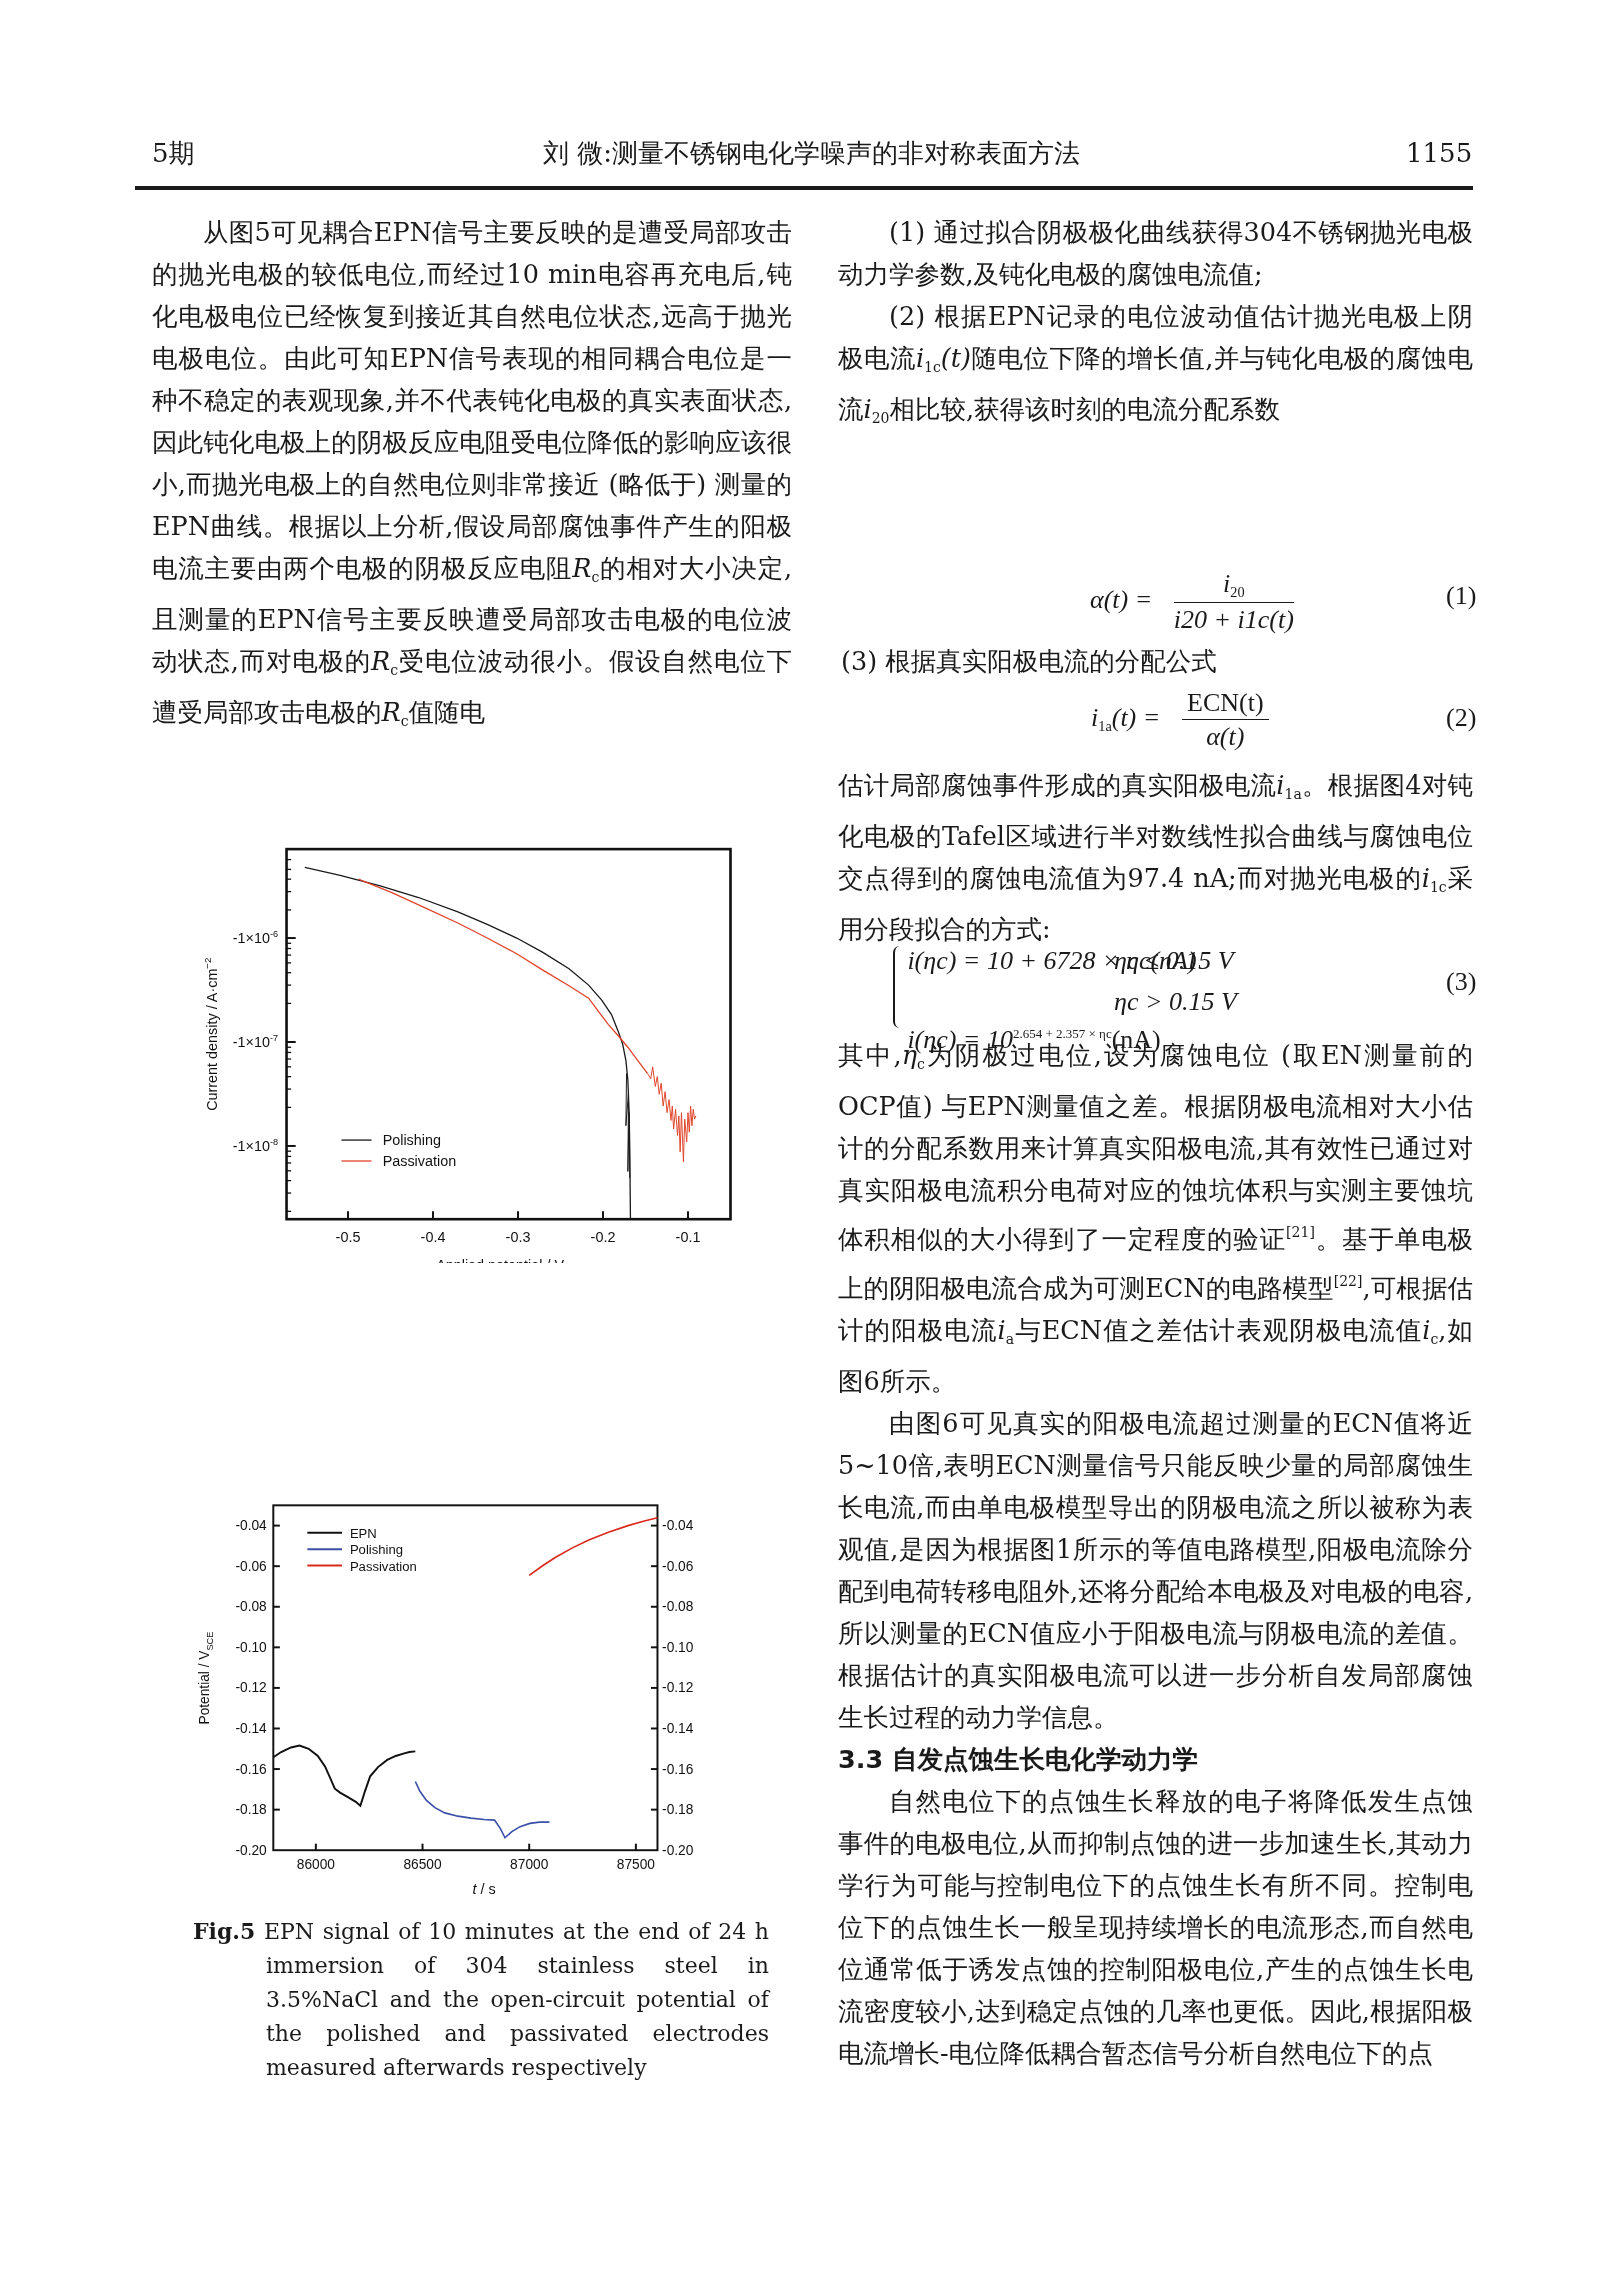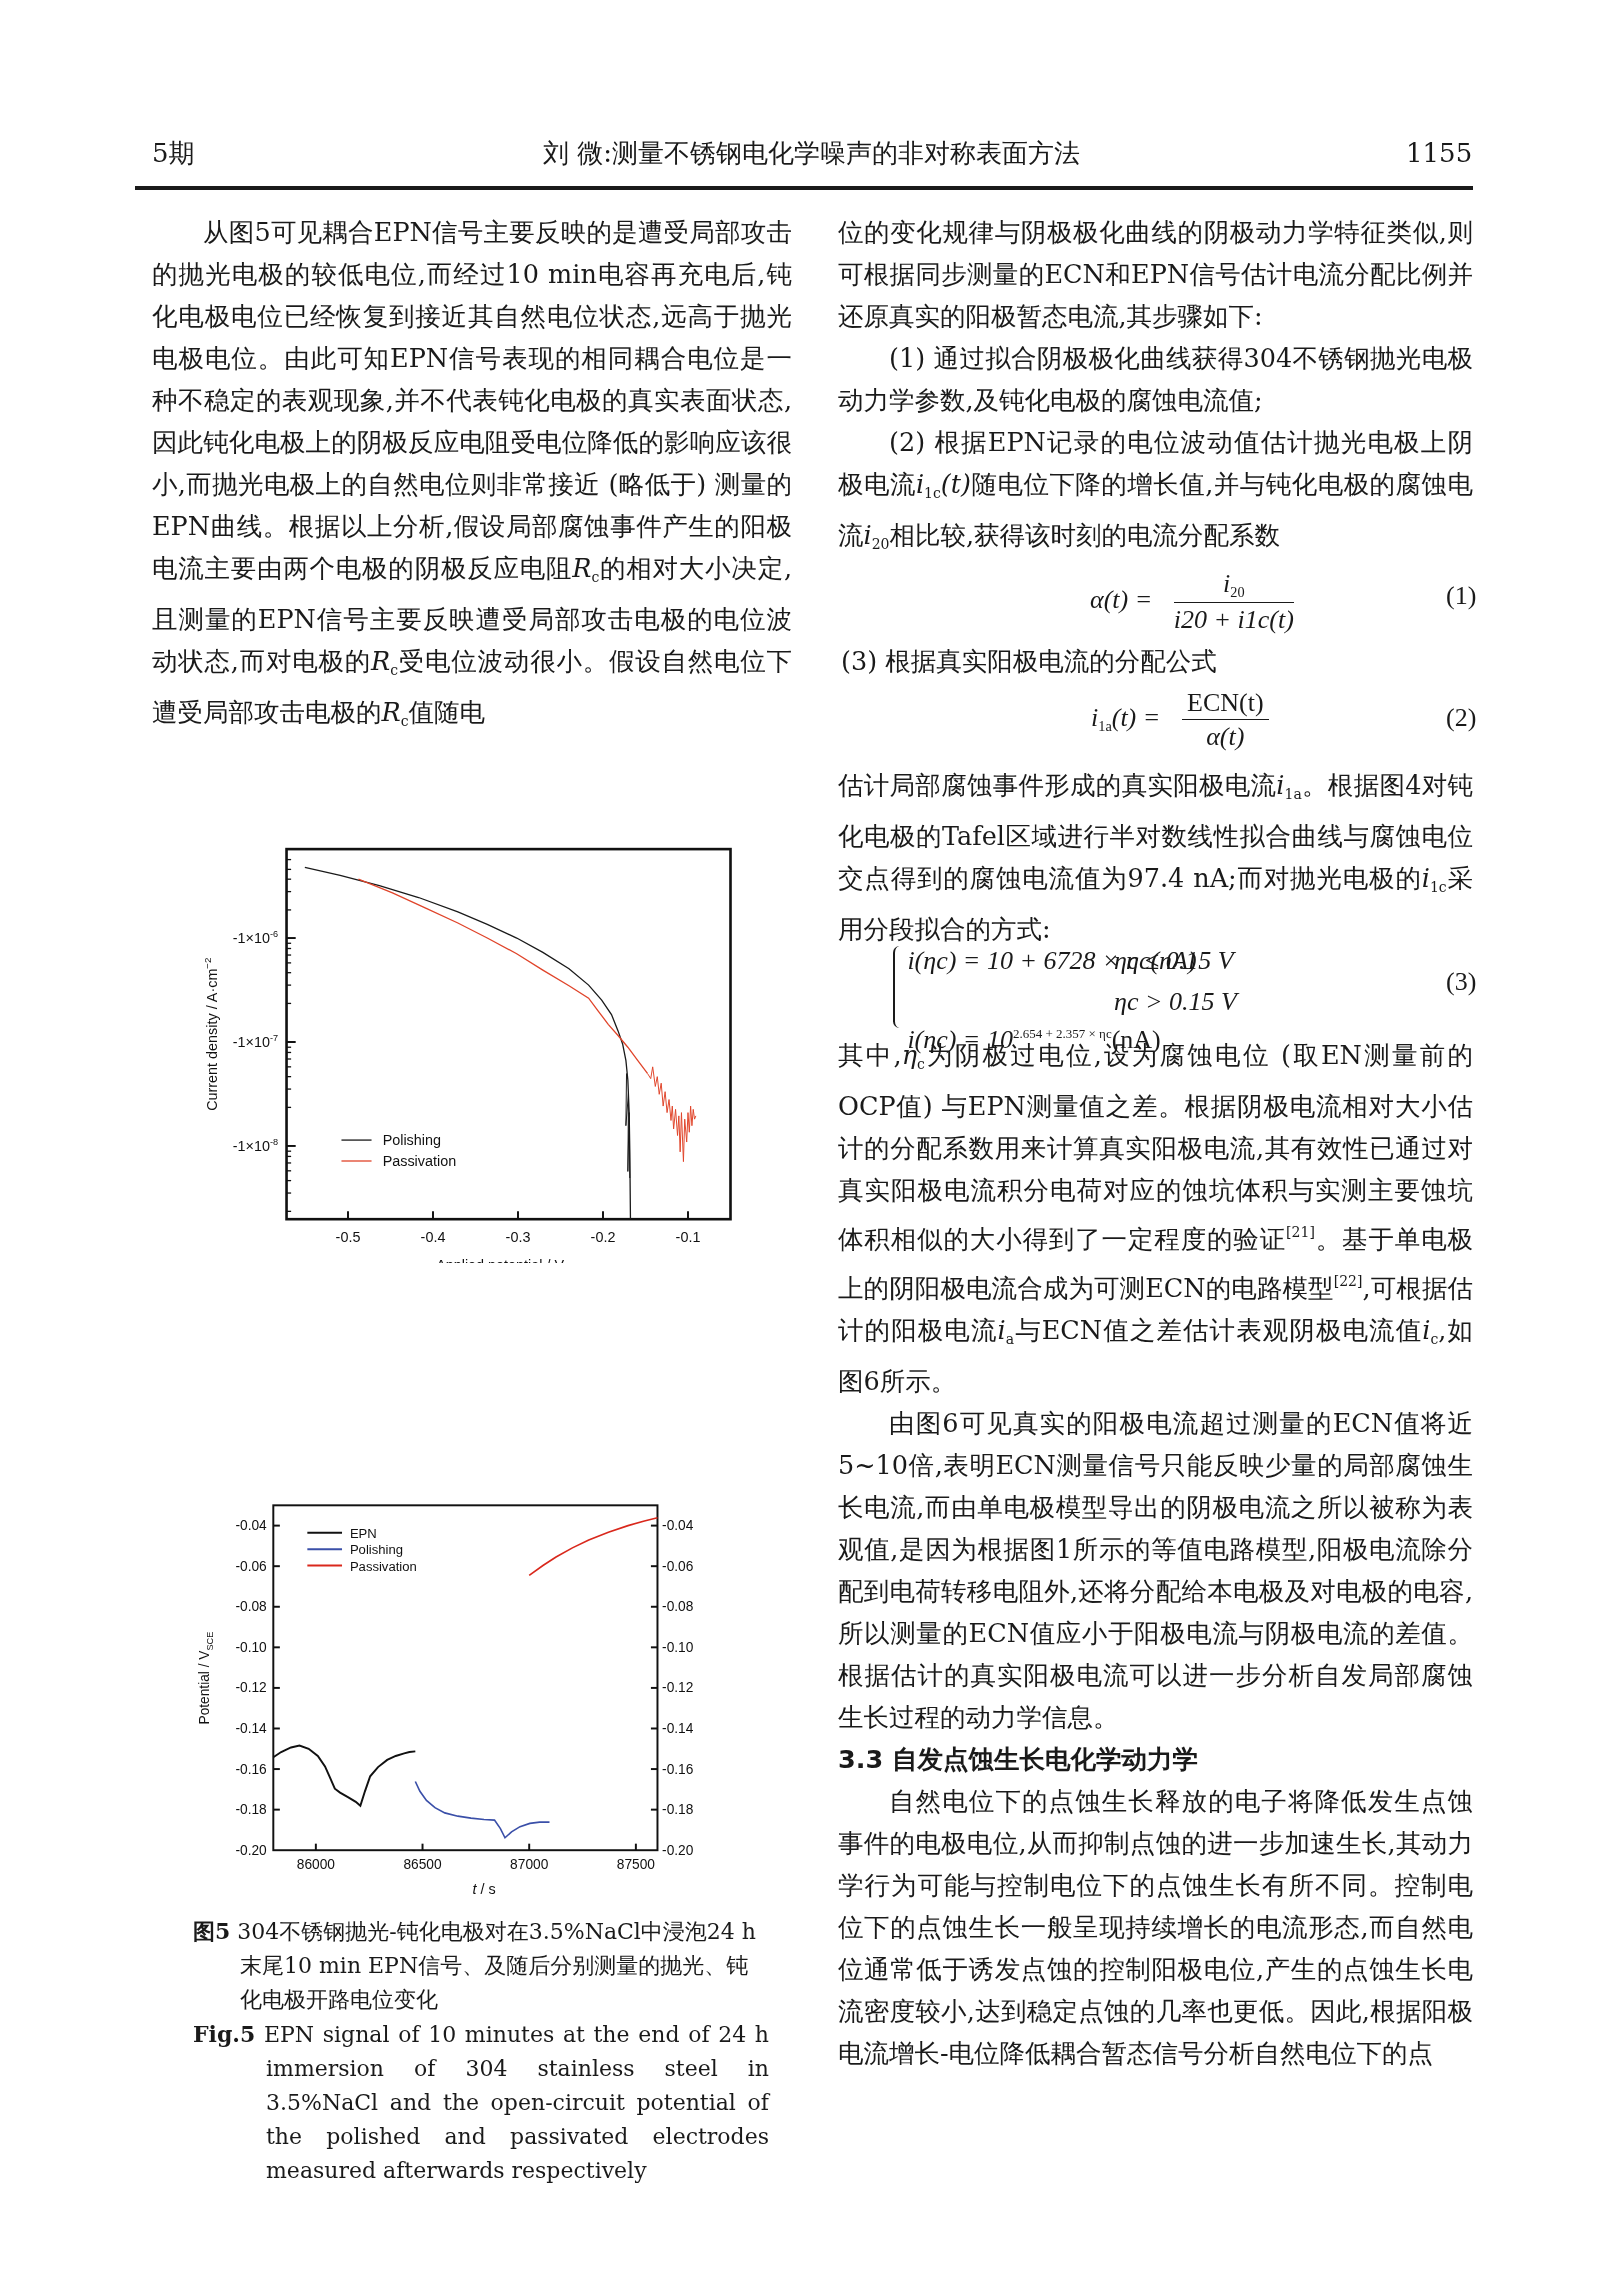--- a/index.html
+++ b/index.html
@@ -180,26 +180,24 @@
 
   <line x1="470" y1="2343" x2="523" y2="2343" stroke="#111" stroke-width="3"></line>
   <text x="535" y="2351" font-size="20" fill="#111">EPN</text>
   <line x1="470" y1="2368" x2="523" y2="2368" stroke="#3a4fa8" stroke-width="3"></line>
   <text x="535" y="2376" font-size="20" fill="#111">Polishing</text>
   <line x1="470" y1="2393" x2="523" y2="2393" stroke="#d9281c" stroke-width="3"></line>
   <text x="535" y="2401" font-size="20" fill="#111">Passivation</text>
 </svg>
 
 <div class="cap" style="left:193px; top:1914px; width:576px;">
-  <span class="hang"><b class="lbl">图5</b> <span>304不锈钢抛光-钝化电极对在3.5%NaCl中浸泡24 h末尾10 min EPN信号、及随后分别测量的抛光、钝化电极开路电位变化</span></span>
   <span class="hang-en"><b class="lbl">Fig.5</b> <span>EPN signal of 10 minutes at the end of 24 h immersion of 304 stainless steel in 3.5%NaCl and the open-circuit potential of the polished and passivated electrodes measured afterwards respectively</span></span>
 </div>
 
 <div class="col" style="left:838px; top:211px; width:635px;">
-  <p>位的变化规律与阴极极化曲线的阴极动力学特征类似,则可根据同步测量的ECN和EPN信号估计电流分配比例并还原真实的阳极暂态电流,其步骤如下:</p>
   <p class="ind">(1) 通过拟合阴极极化曲线获得304不锈钢抛光电极动力学参数,及钝化电极的腐蚀电流值;</p>
   <p class="ind"><span>(2) 根据EPN记录的电位波动值估计抛光电极上阴极电流</span><i class="v"><span>i</span><span class="sub">1c</span><span>(t)</span></i><span>随电位下降的增长值,并与钝化电极的腐蚀电流</span><i class="v"><span>i</span><span class="sub">20</span></i><span>相比较,获得该时刻的电流分配系数</span></p>
 </div>
 
 <div class="eq" style="left:1090px; top:569px;">
   <i>α(t) =</i>
   <span class="frac">
     <span class="num"><i>i</i><span class="sub">20</span></span>
     <span class="den"><i>i20 + i1c(t)</i></span>
   </span>

